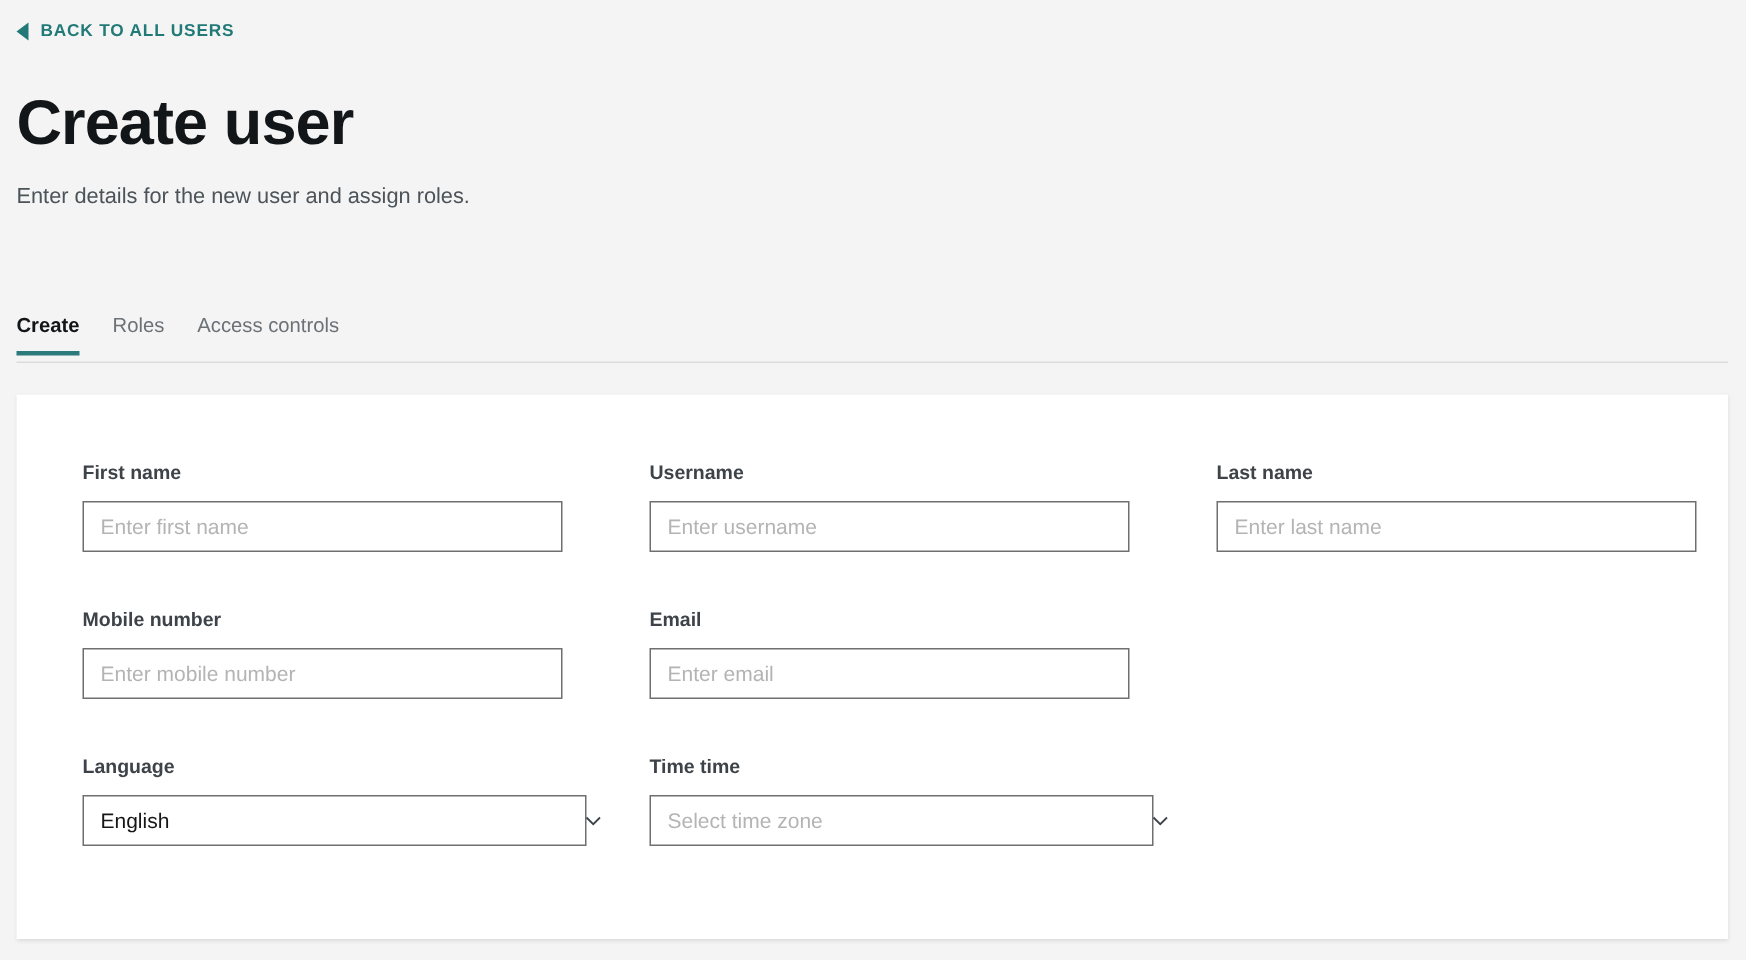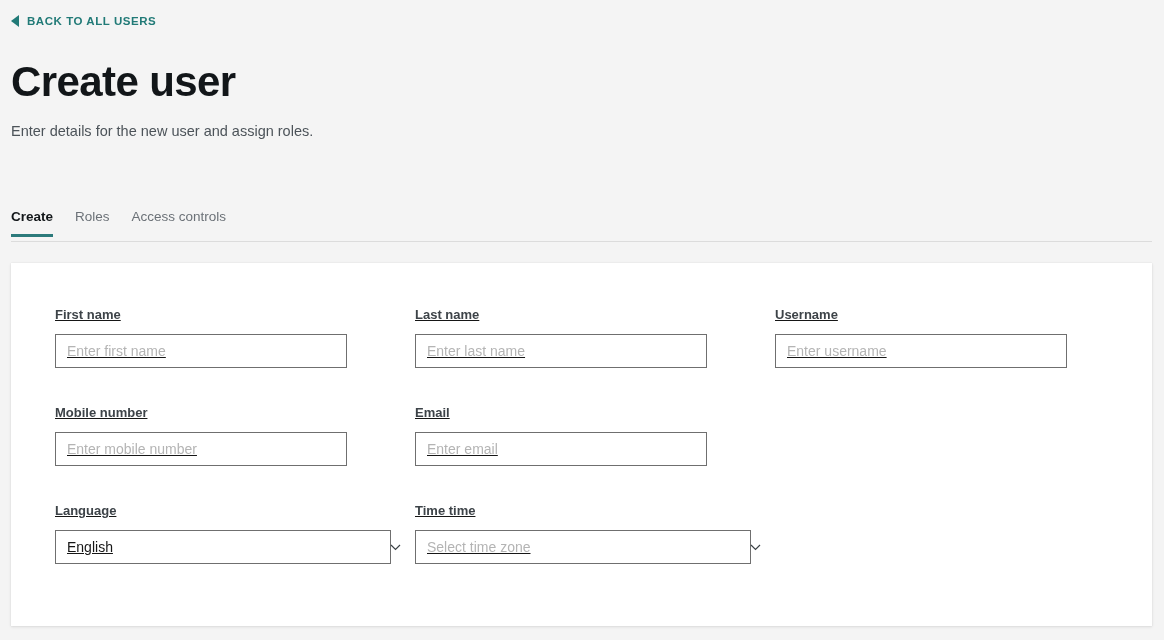--- a/index.html
+++ b/index.html
@@ -127,41 +127,40 @@
   }
 
   .form-grid {
     position: absolute;
     left: 44px;
     top: 43px;
     right: 34px;
   }
   .form-row {
     display: flex;
-    gap: 24px;
+    gap: 42px;
     margin-bottom: 36px;
-    text-decoration: underline;
   }
   .form-row:last-child { margin-bottom: 0; }
 
   .field {
     width: 336px;
     flex: 0 0 336px;
   }
   .field-label {
     display: block;
     font-size: 13px;
     line-height: 18px;
     font-weight: 700;
     color: #3d4348;
     margin: 0 0 10px 0;
   }
   .text-input {
     display: block;
-    width: 292px;
+    width: 320px;
     height: 34px;
     padding: 0 11px;
     font-family: inherit;
     font-size: 14px;
     line-height: 32px;
     color: #161616;
     background: #ffffff;
     border: 1px solid #6f6f6f;
     border-radius: 0;
     outline: none;
@@ -224,26 +223,26 @@
 
   <div class="card">
     <div class="form-grid">
 
       <div class="form-row">
         <div class="field">
           <label class="field-label">First name</label>
           <input class="text-input" type="text" placeholder="Enter first name" style="">
         </div>
         <div class="field">
+          <label class="field-label">Username</label>
+          <input class="text-input" type="text" placeholder="Enter username" style="">
+        </div>
+        <div class="field">
           <label class="field-label">Last name</label>
           <input class="text-input" type="text" placeholder="Enter last name" style="">
-        </div>
-        <div class="field">
-          <label class="field-label">Username</label>
-          <input class="text-input" type="text" placeholder="Enter username" style="">
         </div>
       </div>
 
       <div class="form-row">
         <div class="field">
           <label class="field-label">Mobile number</label>
           <input class="text-input" type="text" placeholder="Enter mobile number" style="">
         </div>
         <div class="field">
           <label class="field-label">Email</label>

